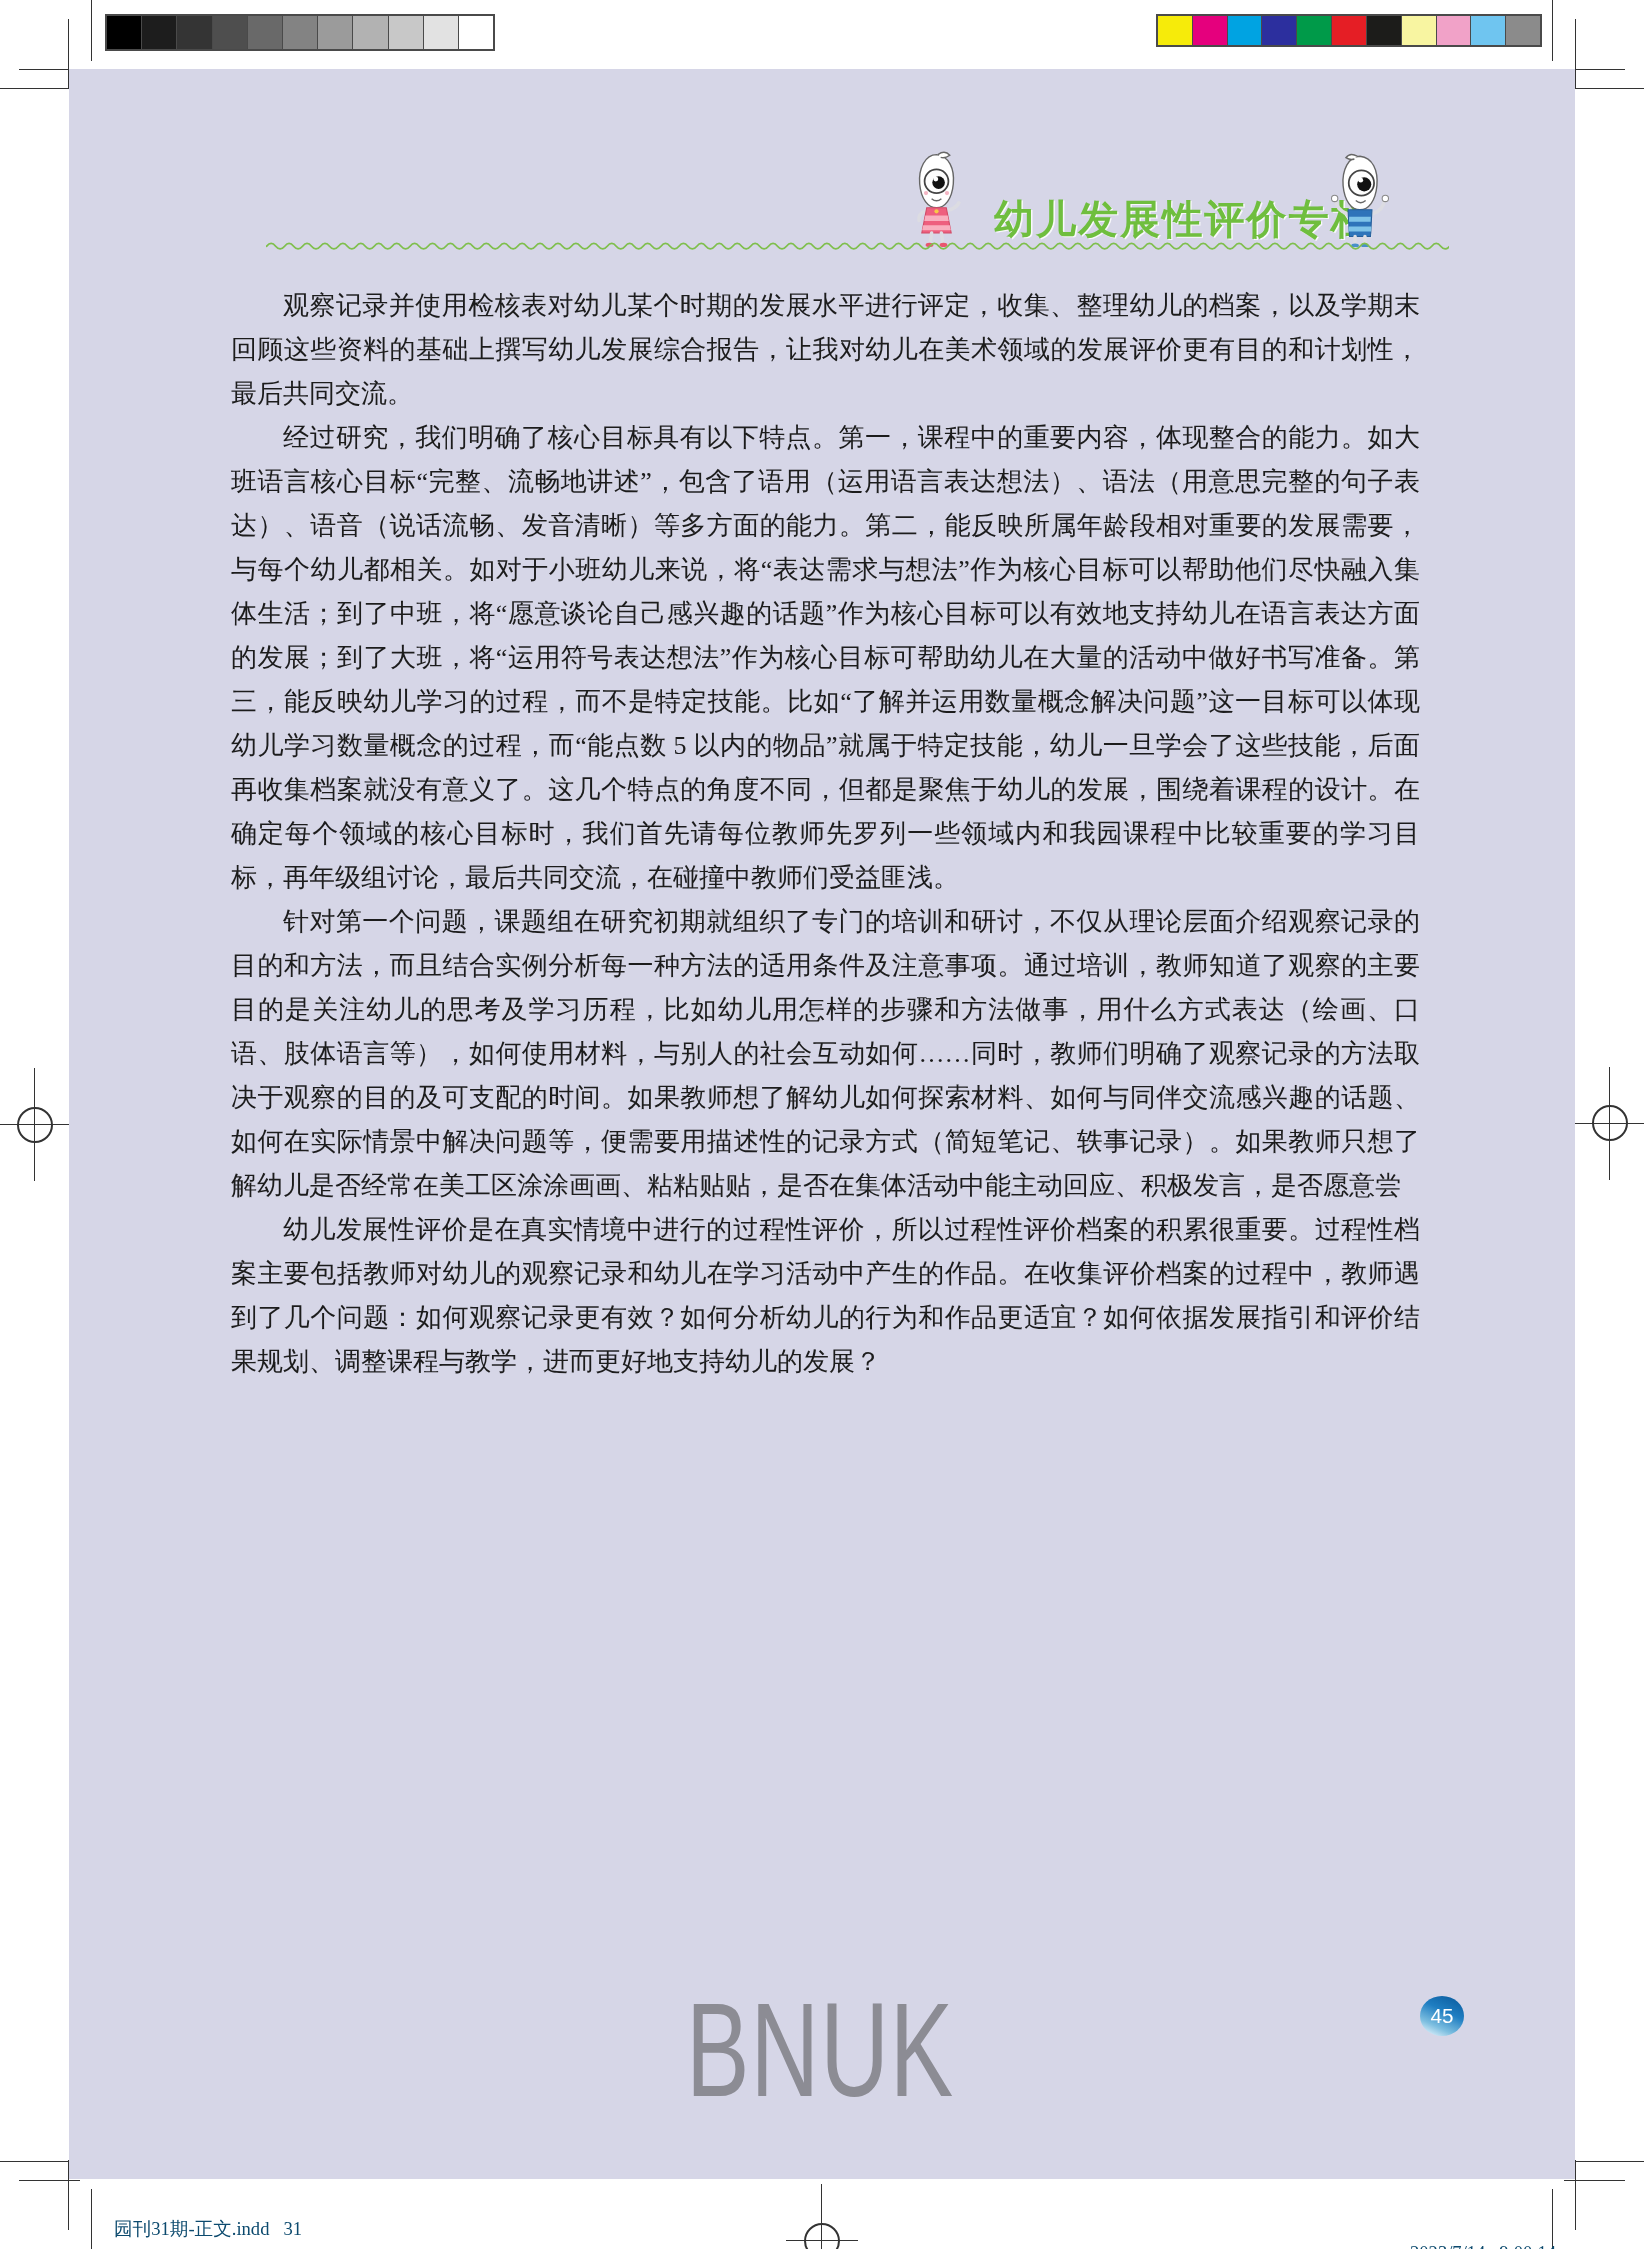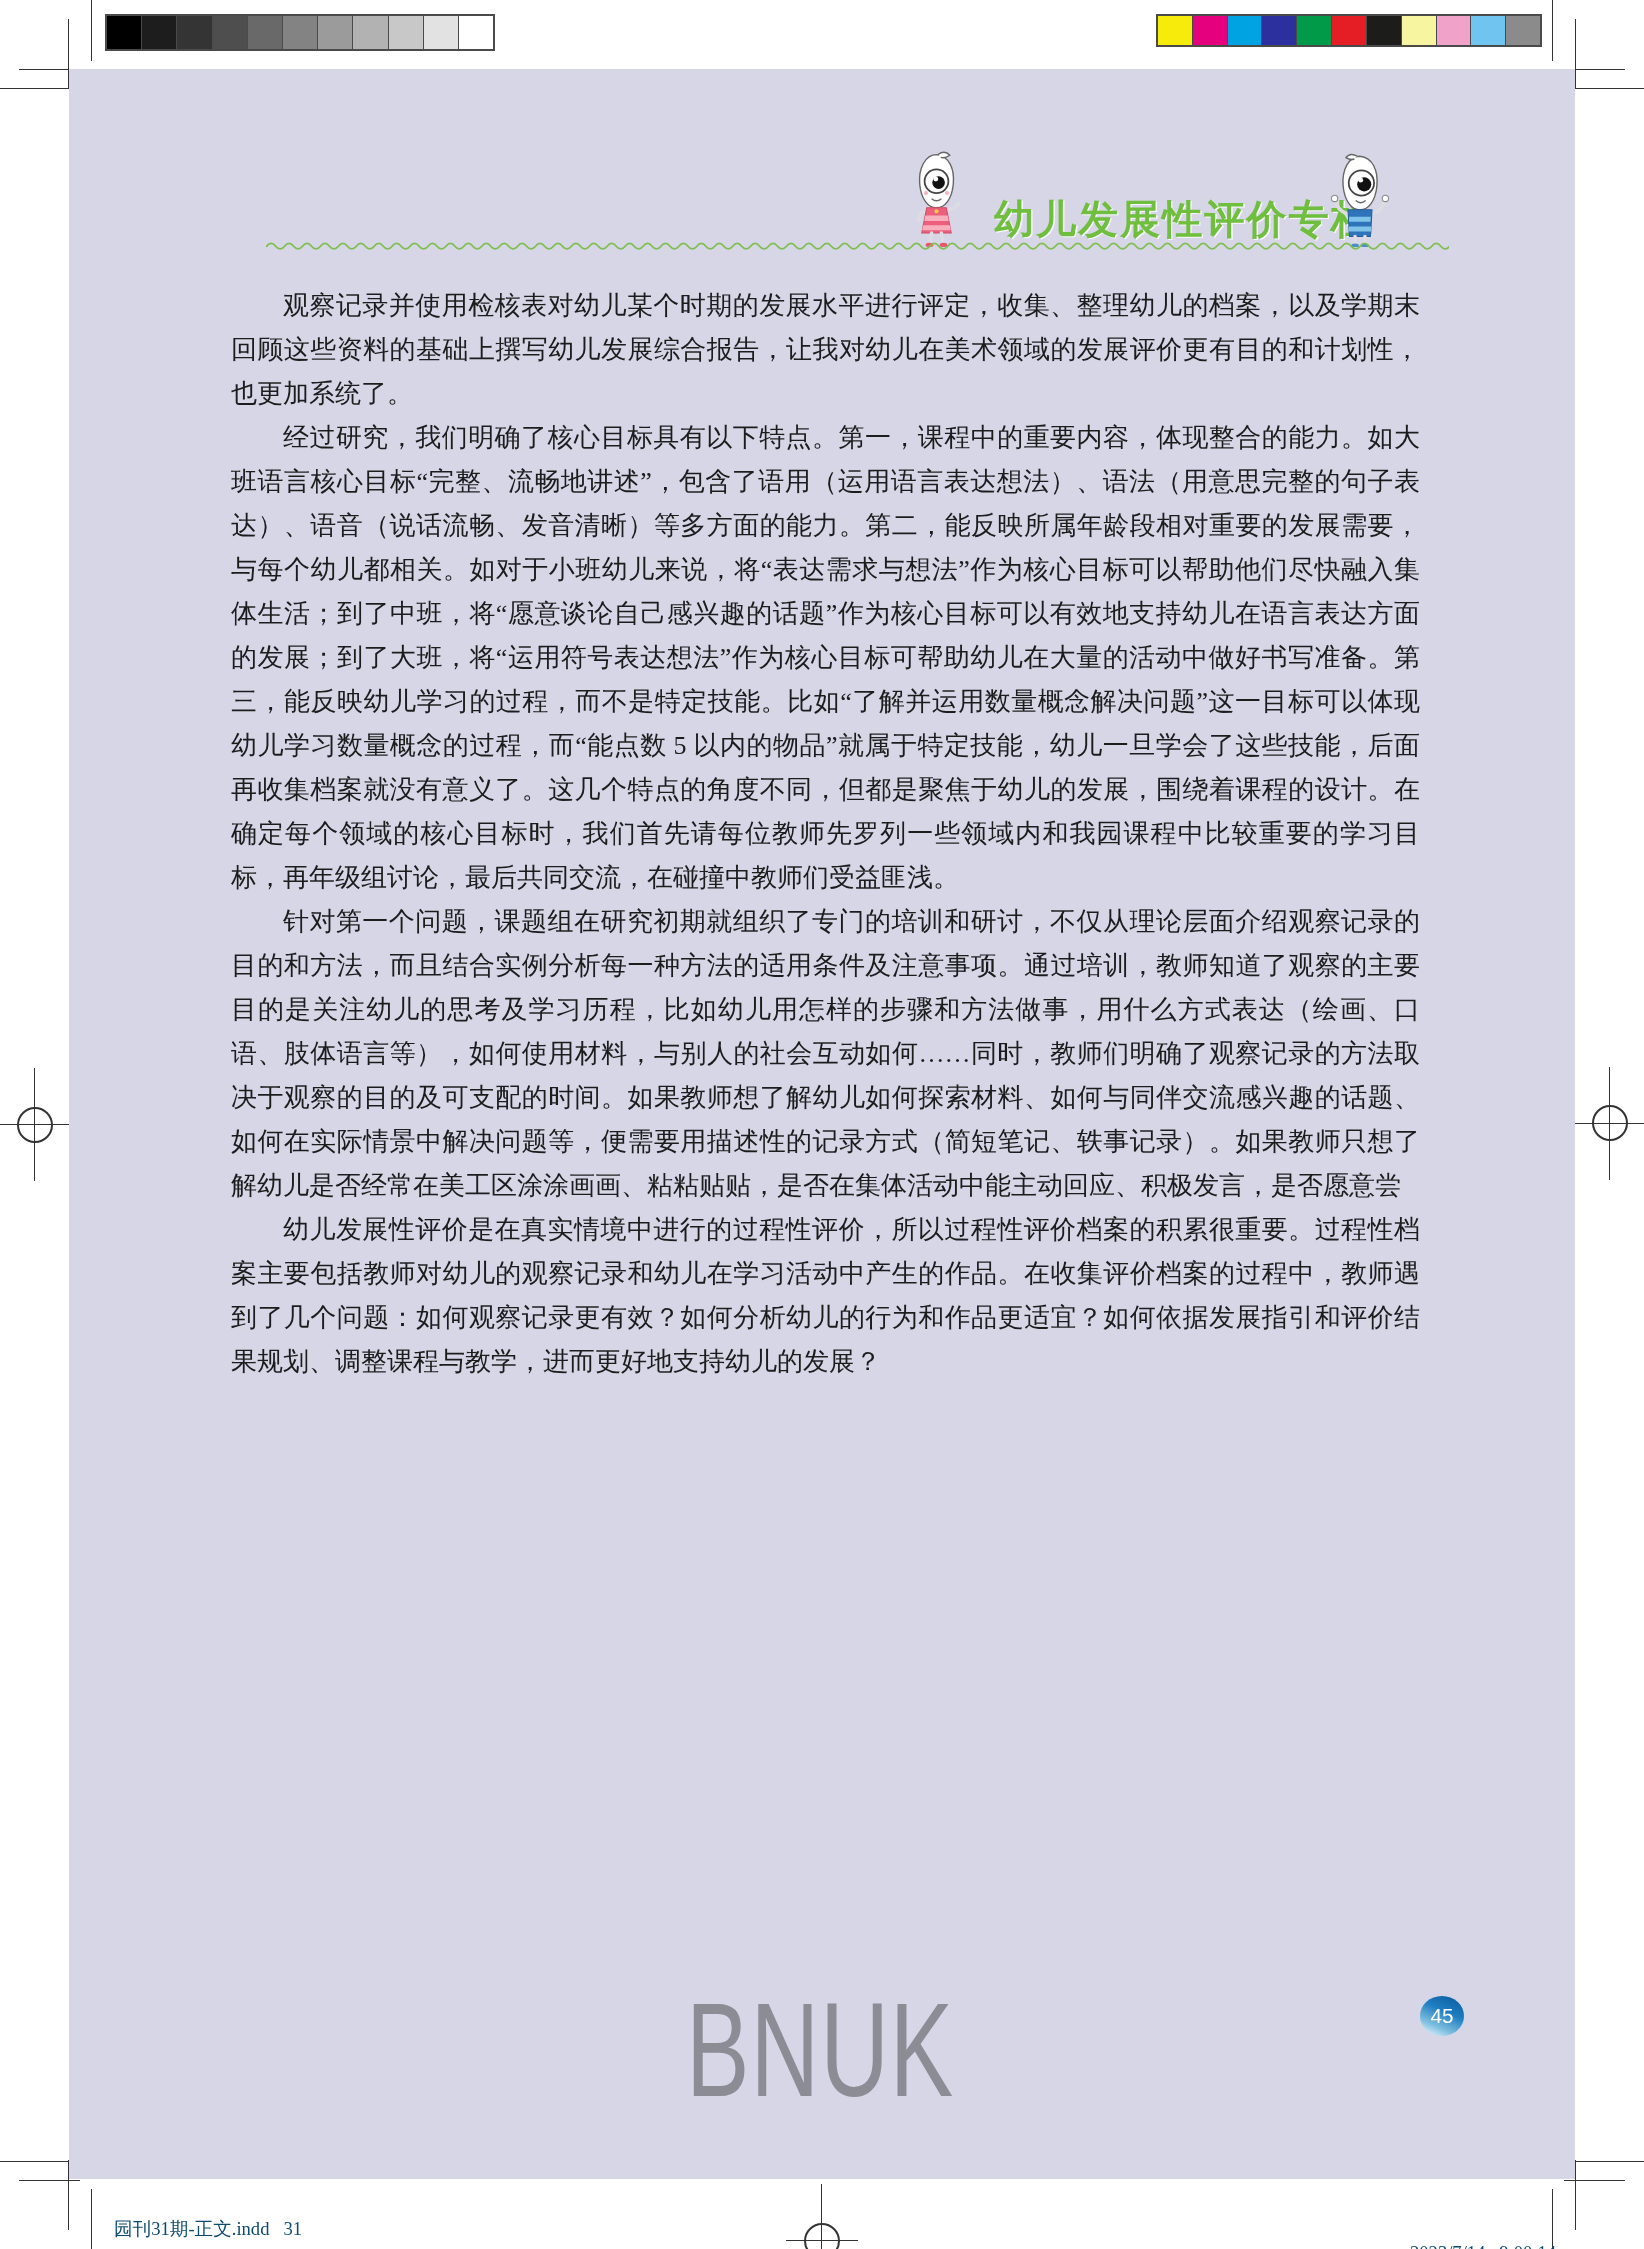--- a/index.html
+++ b/index.html
@@ -157,21 +157,21 @@
       <ellipse cx="43" cy="133" rx="5.5" ry="3" fill="#4a90c8"></ellipse>
       <ellipse cx="57" cy="133" rx="5.5" ry="3" fill="#4a90c8"></ellipse>
     </svg>
 
     <svg id="wavy" viewBox="0 0 1716 18" preserveAspectRatio="none">
       <path id="wave-path" d="M1 9 q6.5 -8 13 0 q6.5 8 13 0 q6.5 -8 13 0 q6.5 8 13 0 q6.5 -8 13 0 q6.5 8 13 0 q6.5 -8 13 0 q6.5 8 13 0 q6.5 -8 13 0 q6.5 8 13 0 q6.5 -8 13 0 q6.5 8 13 0 q6.5 -8 13 0 q6.5 8 13 0 q6.5 -8 13 0 q6.5 8 13 0 q6.5 -8 13 0 q6.5 8 13 0 q6.5 -8 13 0 q6.5 8 13 0 q6.5 -8 13 0 q6.5 8 13 0 q6.5 -8 13 0 q6.5 8 13 0 q6.5 -8 13 0 q6.5 8 13 0 q6.5 -8 13 0 q6.5 8 13 0 q6.5 -8 13 0 q6.5 8 13 0 q6.5 -8 13 0 q6.5 8 13 0 q6.5 -8 13 0 q6.5 8 13 0 q6.5 -8 13 0 q6.5 8 13 0 q6.5 -8 13 0 q6.5 8 13 0 q6.5 -8 13 0 q6.5 8 13 0 q6.5 -8 13 0 q6.5 8 13 0 q6.5 -8 13 0 q6.5 8 13 0 q6.5 -8 13 0 q6.5 8 13 0 q6.5 -8 13 0 q6.5 8 13 0 q6.5 -8 13 0 q6.5 8 13 0 q6.5 -8 13 0 q6.5 8 13 0 q6.5 -8 13 0 q6.5 8 13 0 q6.5 -8 13 0 q6.5 8 13 0 q6.5 -8 13 0 q6.5 8 13 0 q6.5 -8 13 0 q6.5 8 13 0 q6.5 -8 13 0 q6.5 8 13 0 q6.5 -8 13 0 q6.5 8 13 0 q6.5 -8 13 0 q6.5 8 13 0 q6.5 -8 13 0 q6.5 8 13 0 q6.5 -8 13 0 q6.5 8 13 0 q6.5 -8 13 0 q6.5 8 13 0 q6.5 -8 13 0 q6.5 8 13 0 q6.5 -8 13 0 q6.5 8 13 0 q6.5 -8 13 0 q6.5 8 13 0 q6.5 -8 13 0 q6.5 8 13 0 q6.5 -8 13 0 q6.5 8 13 0 q6.5 -8 13 0 q6.5 8 13 0 q6.5 -8 13 0 q6.5 8 13 0 q6.5 -8 13 0 q6.5 8 13 0 q6.5 -8 13 0 q6.5 8 13 0 q6.5 -8 13 0 q6.5 8 13 0 q6.5 -8 13 0 q6.5 8 13 0 q6.5 -8 13 0 q6.5 8 13 0 q6.5 -8 13 0 q6.5 8 13 0 q6.5 -8 13 0 q6.5 8 13 0 q6.5 -8 13 0 q6.5 8 13 0 q6.5 -8 13 0 q6.5 8 13 0 q6.5 -8 13 0 q6.5 8 13 0 q6.5 -8 13 0 q6.5 8 13 0 q6.5 -8 13 0 q6.5 8 13 0 q6.5 -8 13 0 q6.5 8 13 0 q6.5 -8 13 0 q6.5 8 13 0 q6.5 -8 13 0 q6.5 8 13 0 q6.5 -8 13 0 q6.5 8 13 0 q6.5 -8 13 0 q6.5 8 13 0 q6.5 -8 13 0 q6.5 8 13 0 q6.5 -8 13 0 q6.5 8 13 0 q6.5 -8 13 0 q6.5 8 13 0 q6.5 -8 13 0 q6.5 8 13 0 q6.5 -8 13 0 q6.5 8 13 0 q6.5 -8 13 0 q6.5 8 13 0" fill="none" stroke="#7fbf4d" stroke-width="2.6" stroke-linecap="round"></path>
     </svg>
   </div>
 
   <div id="article">
-    <p>观察记录并使用检核表对幼儿某个时期的发展水平进行评定，收集、整理幼儿的档案，以及学期末回顾这些资料的基础上撰写幼儿发展综合报告，让我对幼儿在美术领域的发展评价更有目的和计划性，也更加系统了。</p>
+    <p>观察记录并使用检核表对幼儿某个时期的发展水平进行评定，收集、整理幼儿的档案，以及学期末回顾这些资料的基础上撰写幼儿发展综合报告，让我对幼儿在美术领域的发展评价更有目的和计划性，最后共同交流。</p>
     <p>经过研究，我们明确了核心目标具有以下特点。第一，课程中的重要内容，体现整合的能力。如大班语言核心目标“完整、流畅地讲述”，包含了语用（运用语言表达想法）、语法（用意思完整的句子表达）、语音（说话流畅、发音清晰）等多方面的能力。第二，能反映所属年龄段相对重要的发展需要，与每个幼儿都相关。如对于小班幼儿来说，将“表达需求与想法”作为核心目标可以帮助他们尽快融入集体生活；到了中班，将“愿意谈论自己感兴趣的话题”作为核心目标可以有效地支持幼儿在语言表达方面的发展；到了大班，将“运用符号表达想法”作为核心目标可帮助幼儿在大量的活动中做好书写准备。第三，能反映幼儿学习的过程，而不是特定技能。比如“了解并运用数量概念解决问题”这一目标可以体现幼儿学习数量概念的过程，而“能点数 5 以内的物品”就属于特定技能，幼儿一旦学会了这些技能，后面再收集档案就没有意义了。这几个特点的角度不同，但都是聚焦于幼儿的发展，围绕着课程的设计。在确定每个领域的核心目标时，我们首先请每位教师先罗列一些领域内和我园课程中比较重要的学习目标，再年级组讨论，最后共同交流，在碰撞中教师们受益匪浅。</p>
     <p>针对第一个问题，课题组在研究初期就组织了专门的培训和研讨，不仅从理论层面介绍观察记录的目的和方法，而且结合实例分析每一种方法的适用条件及注意事项。通过培训，教师知道了观察的主要目的是关注幼儿的思考及学习历程，比如幼儿用怎样的步骤和方法做事，用什么方式表达（绘画、口语、肢体语言等），如何使用材料，与别人的社会互动如何……同时，教师们明确了观察记录的方法取决于观察的目的及可支配的时间。如果教师想了解幼儿如何探索材料、如何与同伴交流感兴趣的话题、如何在实际情景中解决问题等，便需要用描述性的记录方式（简短笔记、轶事记录）。如果教师只想了解幼儿是否经常在美工区涂涂画画、粘粘贴贴，是否在集体活动中能主动回应、积极发言，是否愿意尝</p>
     <p>幼儿发展性评价是在真实情境中进行的过程性评价，所以过程性评价档案的积累很重要。过程性档案主要包括教师对幼儿的观察记录和幼儿在学习活动中产生的作品。在收集评价档案的过程中，教师遇到了几个问题：如何观察记录更有效？如何分析幼儿的行为和作品更适宜？如何依据发展指引和评价结果规划、调整课程与教学，进而更好地支持幼儿的发展？</p>
   </div>
 
   <div id="watermark" style="color: rgb(140, 140, 148);">BNUK</div>
   <div id="page-badge">
     <span>45</span>
   </div>
 

